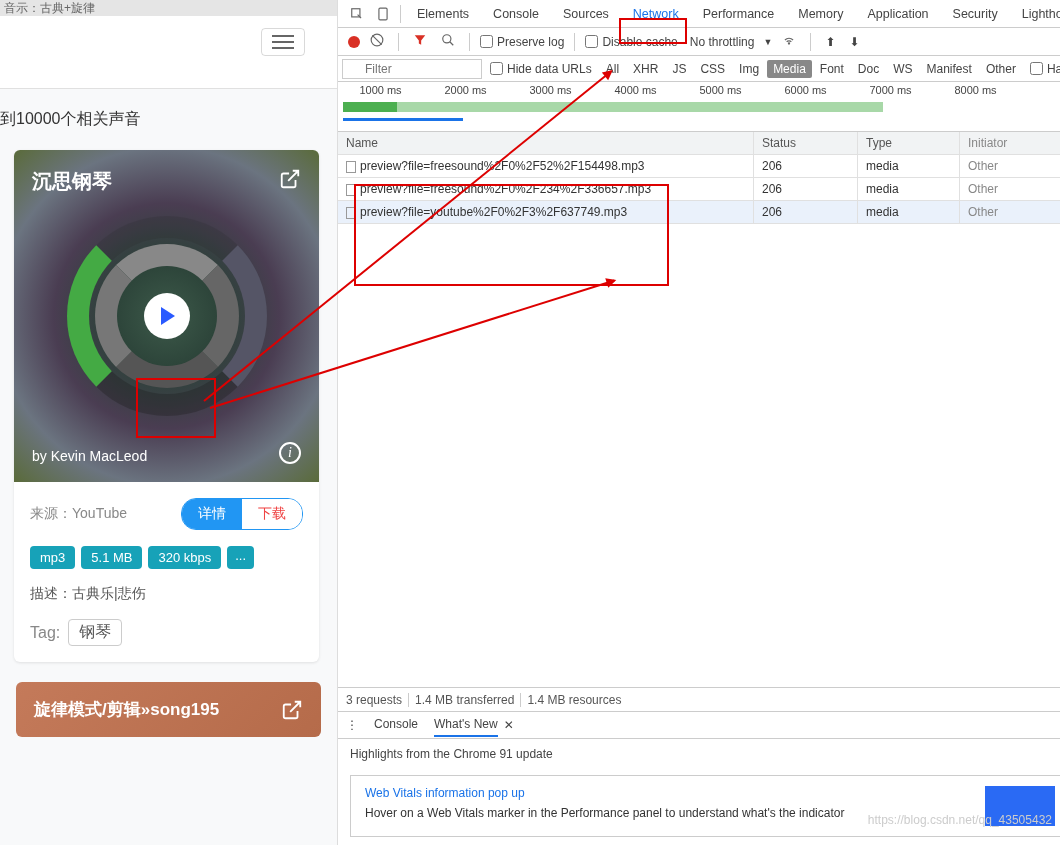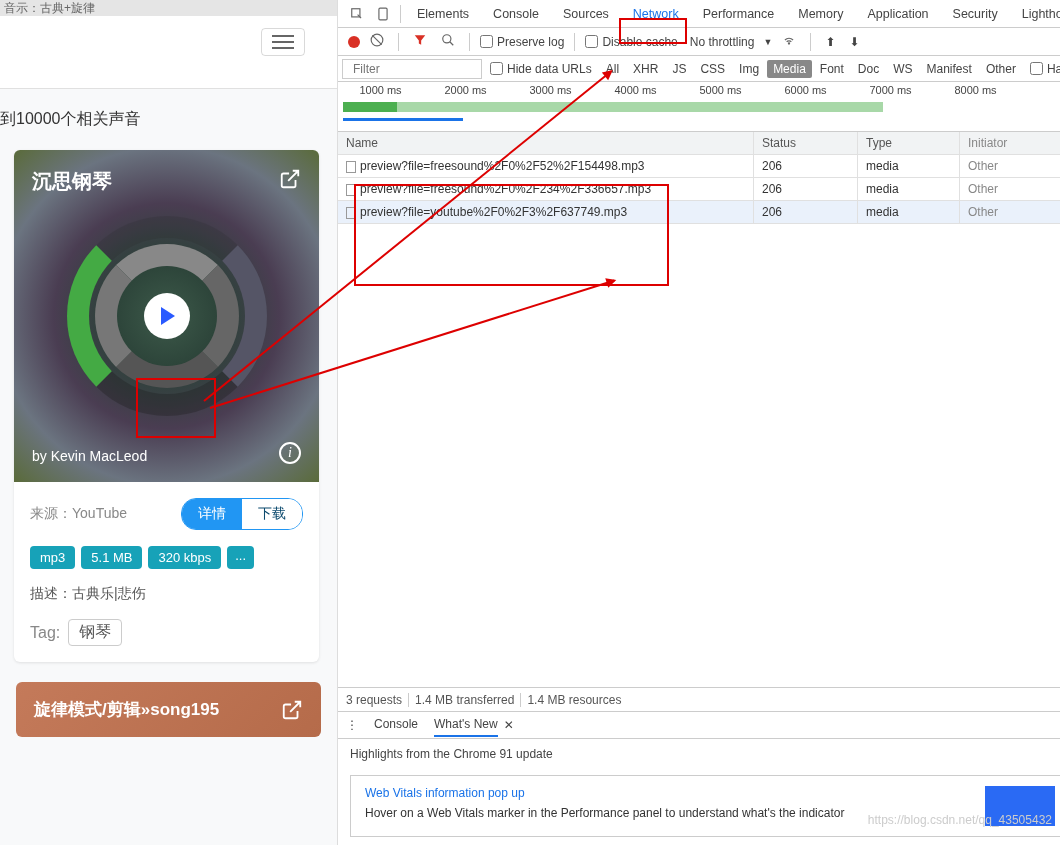--- a/index.html
+++ b/index.html
@@ -31,21 +31,21 @@
 .play-tri { width: 0; height: 0; border-left: 14px solid #2a5aff; border-top: 9px solid transparent; border-bottom: 9px solid transparent; margin-left: 3px; }
 .card-art-bottom { display: flex; justify-content: space-between; align-items: flex-end; margin-top: 32px; }
 .artist { color: #fff; font-size: 14px; }
 .info-i { width: 22px; height: 22px; border: 2px solid #fff; border-radius: 50%; color: #fff; display: flex; align-items: center; justify-content: center; font-size: 14px; font-family: Georgia, serif; font-style: italic; }
 
 .card-body { padding: 16px; }
 .src-row { display: flex; justify-content: space-between; align-items: center; margin-bottom: 16px; }
 .src-text { color: #888; font-size: 14px; }
 .btn-group { display: flex; border-radius: 15px; overflow: hidden; border: 1px solid #2196f3; }
 .btn-primary { background: #2196f3; color: #fff; padding: 6px 16px; font-size: 14px; cursor: pointer; }
-.btn-outline { background: #fff; color: #0c4a6e; padding: 6px 16px; font-size: 14px; cursor: pointer; }
+.btn-outline { background: #fff; color: #ef4444; padding: 6px 16px; font-size: 14px; cursor: pointer; }
 .badge-row { display: flex; gap: 6px; margin-bottom: 16px; flex-wrap: wrap; }
 .badge { background: #17a2b8; color: #fff; padding: 4px 10px; border-radius: 4px; font-size: 13px; }
 .badge-more { background: #17a2b8; color: #fff; padding: 2px 8px; border-radius: 4px; font-size: 13px; }
 .desc { color: #555; font-size: 14px; margin-bottom: 16px; }
 .tag-row { display: flex; align-items: center; gap: 8px; font-size: 16px; color: #888; }
 .tag-chip { border: 1px solid #ccc; border-radius: 4px; padding: 2px 10px; color: #555; cursor: pointer; }
 
 .card2 { margin: 0 16px; border-radius: 6px; overflow: hidden; height: 55px; width: 305px; }
 .card2-art { background: linear-gradient(135deg, #c47a5a, #b56b4a); height: 100%; padding: 16px 18px; display: flex; justify-content: space-between; align-items: center; }
 .card2-title { color: #fff; font-size: 17px; font-weight: 600; }
@@ -59,21 +59,21 @@
 
 .dt-toolbar { display: flex; align-items: center; height: 28px; border-bottom: 1px solid #ccc; gap: 6px; padding-left: 10px; font-size: 12px; color: #444; }
 .rec { width: 12px; height: 12px; background: #d93025; border-radius: 50%; }
 .tool-icn { cursor: pointer; padding: 0 4px; }
 .filter-icn { color: #d93025; }
 .cb { display: flex; align-items: center; gap: 4px; }
 .throttle { margin-left: 6px; display: flex; align-items: center; gap: 9px; }
 .chev { font-size: 9px; }
 
 .dt-filter { display: flex; align-items: center; height: 26px; border-bottom: 1px solid #ccc; font-size: 12px; color: #444; gap: 8px; }
-.filter-input { border: 1px solid #ccc; height: 20px; width: 140px; padding: 0 10px; margin-left: 4px; font-size: 12px; }
+.filter-input { border: 1px solid #ccc; height: 20px; width: 140px; padding: 0 22px; margin-left: 4px; font-size: 12px; }
 .type-group { display: flex; align-items: center; gap: 2px; }
 .ftype { padding: 2px 6px; cursor: pointer; border-radius: 2px; }
 .ftype.sel { background: #888; color: #fff; }
 
 .timeline { height: 50px; border-bottom: 1px solid #ccc; position: relative; }
 .time-labels { position: absolute; top: 2px; left: 0; right: 0; display: flex; font-size: 11px; color: #444; }
 .time-labels span { width: 85px; text-align: center; }
 .time-bars { position: absolute; top: 16px; left: 5px; width: 552px; height: 26px; }
 .tbar1 { position: absolute; top: 4px; left: 0; width: 540px; height: 10px; background: linear-gradient(to right, #4caf50 0%, #4caf50 10%, #a8d8a8 10%, #a8d8a8 100%); }
 .tbar2 { position: absolute; top: 20px; left: 0; width: 120px; height: 3px; background: #1a73e8; }

